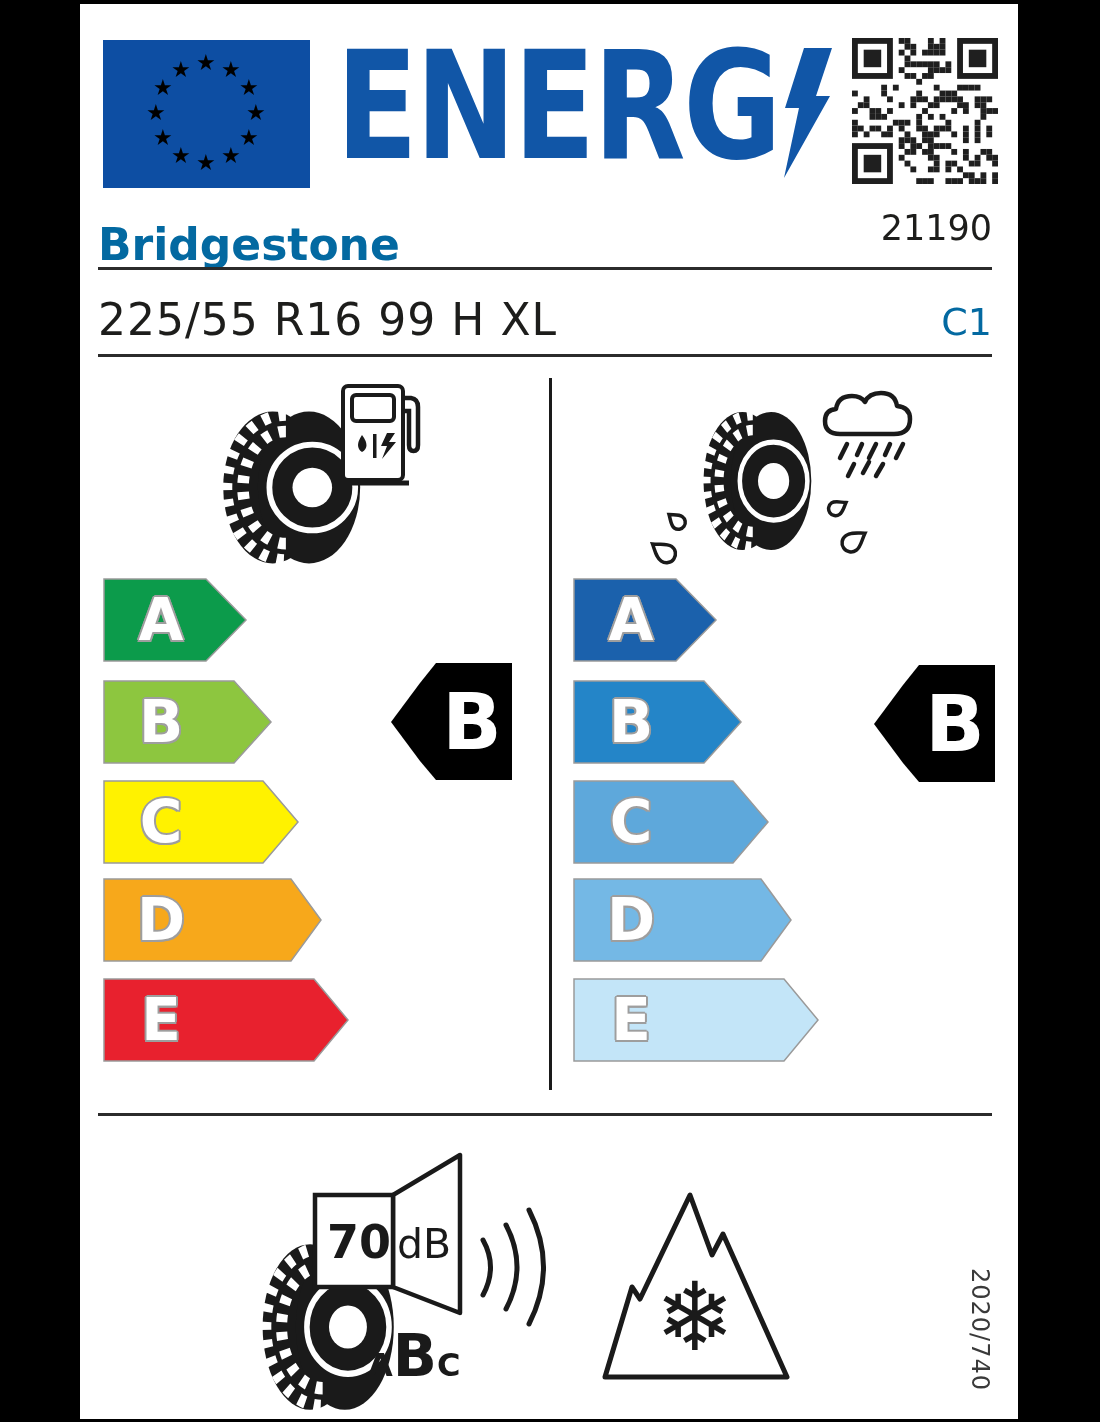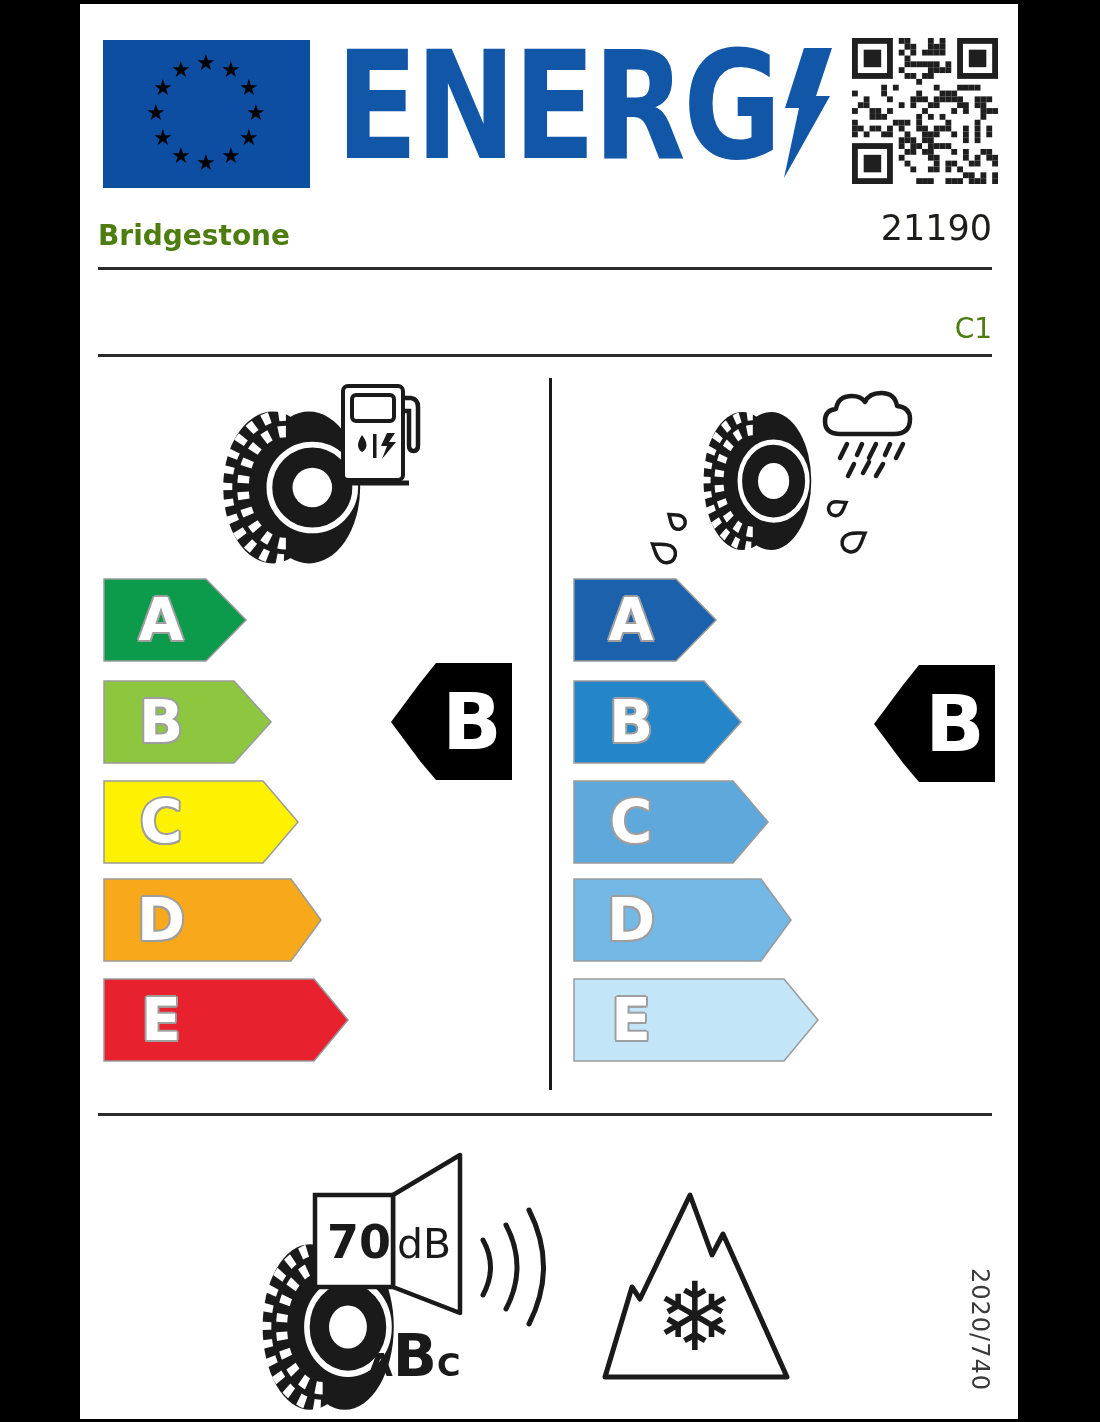--- a/index.html
+++ b/index.html
@@ -14,24 +14,24 @@
   .flag { position:absolute; left:23px; top:40px; width:207px; height:148px; }
   .star { position:absolute; font-size:22px; line-height:22px; }
 
   .energ { position:absolute; left:256px; top:44px; height:132px;
            font-size:150px; line-height:125px; font-weight:bold;
            letter-spacing:-3px; transform:scaleX(0.80); transform-origin:0 0;
            white-space:nowrap; }
   .bolt { position:absolute; left:694px; top:48px; }
   .qr { position:absolute; left:772px; top:38px; }
 
-  .brand { position:absolute; left:18px; top:219px; font-size:28px; font-weight:bold; color:#4d7c0f; }
+  .brand { position:absolute; left:18px; top:219px; font-size:44px; font-weight:bold; color:#0369a1; }
   .ident { position:absolute; right:26px; top:208px; font-size:35px; color:#1d1d1b; }
   .size  { position:absolute; left:18px; top:294px; font-size:44px; color:#1d1d1b; letter-spacing:1px; }
-  .tclass{ position:absolute; right:26px; top:312px; font-size:28px; color:#4d7c0f; }
+  .tclass{ position:absolute; right:26px; top:300px; font-size:38px; color:#0369a1; }
 
   .arrow { position:absolute; height:84px; }
   .arrow .grade { position:absolute; left:28px; top:0; width:60px; height:82px;
     line-height:84px; font-size:58px; font-weight:bold; color:#fff; text-align:center;
     text-shadow:2px 0 0 #9e9e9e,-2px 0 0 #9e9e9e,0 2px 0 #9e9e9e,0 -2px 0 #9e9e9e,
                 1.5px 1.5px 0 #9e9e9e,-1.5px -1.5px 0 #9e9e9e,1.5px -1.5px 0 #9e9e9e,-1.5px 1.5px 0 #9e9e9e; }
   .indicator { position:absolute; width:124px; height:120px; }
   .indicator .rletter { position:absolute; left:46px; top:0; width:72px; height:118px;
     line-height:120px; font-size:78px; font-weight:bold; color:#fff; text-align:center; }
 
@@ -256,20 +256,21 @@
           <rect x="120" y="12" width="18" height="18" fill="#1f1f1f"></rect>
           <rect x="0" y="108" width="42" height="42"></rect>
           <rect x="6" y="114" width="30" height="30" fill="#fff"></rect>
           <rect x="12" y="120" width="18" height="18" fill="#1f1f1f"></rect>
         </g>
       </svg>
 
     <div class="brand">Bridgestone</div>
     <div class="ident">21190</div>
     <div class="rule" style="left:18px;top:267px;width:894px"></div>
+    <div class="size">225/55 R16 99 H XL</div>
     <div class="tclass">C1</div>
     <div class="rule" style="left:18px;top:354px;width:894px"></div>
 
     <div class="divider" style="left:469px;top:378px;height:712px"></div>
 
     <svg width="0" height="0" style="position:absolute" aria-hidden="true">
       <defs>
         <symbol id="tire" viewBox="0 0 100 100">
           <ellipse cx="38" cy="50" rx="30" ry="46" fill="#1a1a1a"></ellipse>
           <ellipse cx="60" cy="50" rx="31" ry="46" fill="#1a1a1a"></ellipse>

